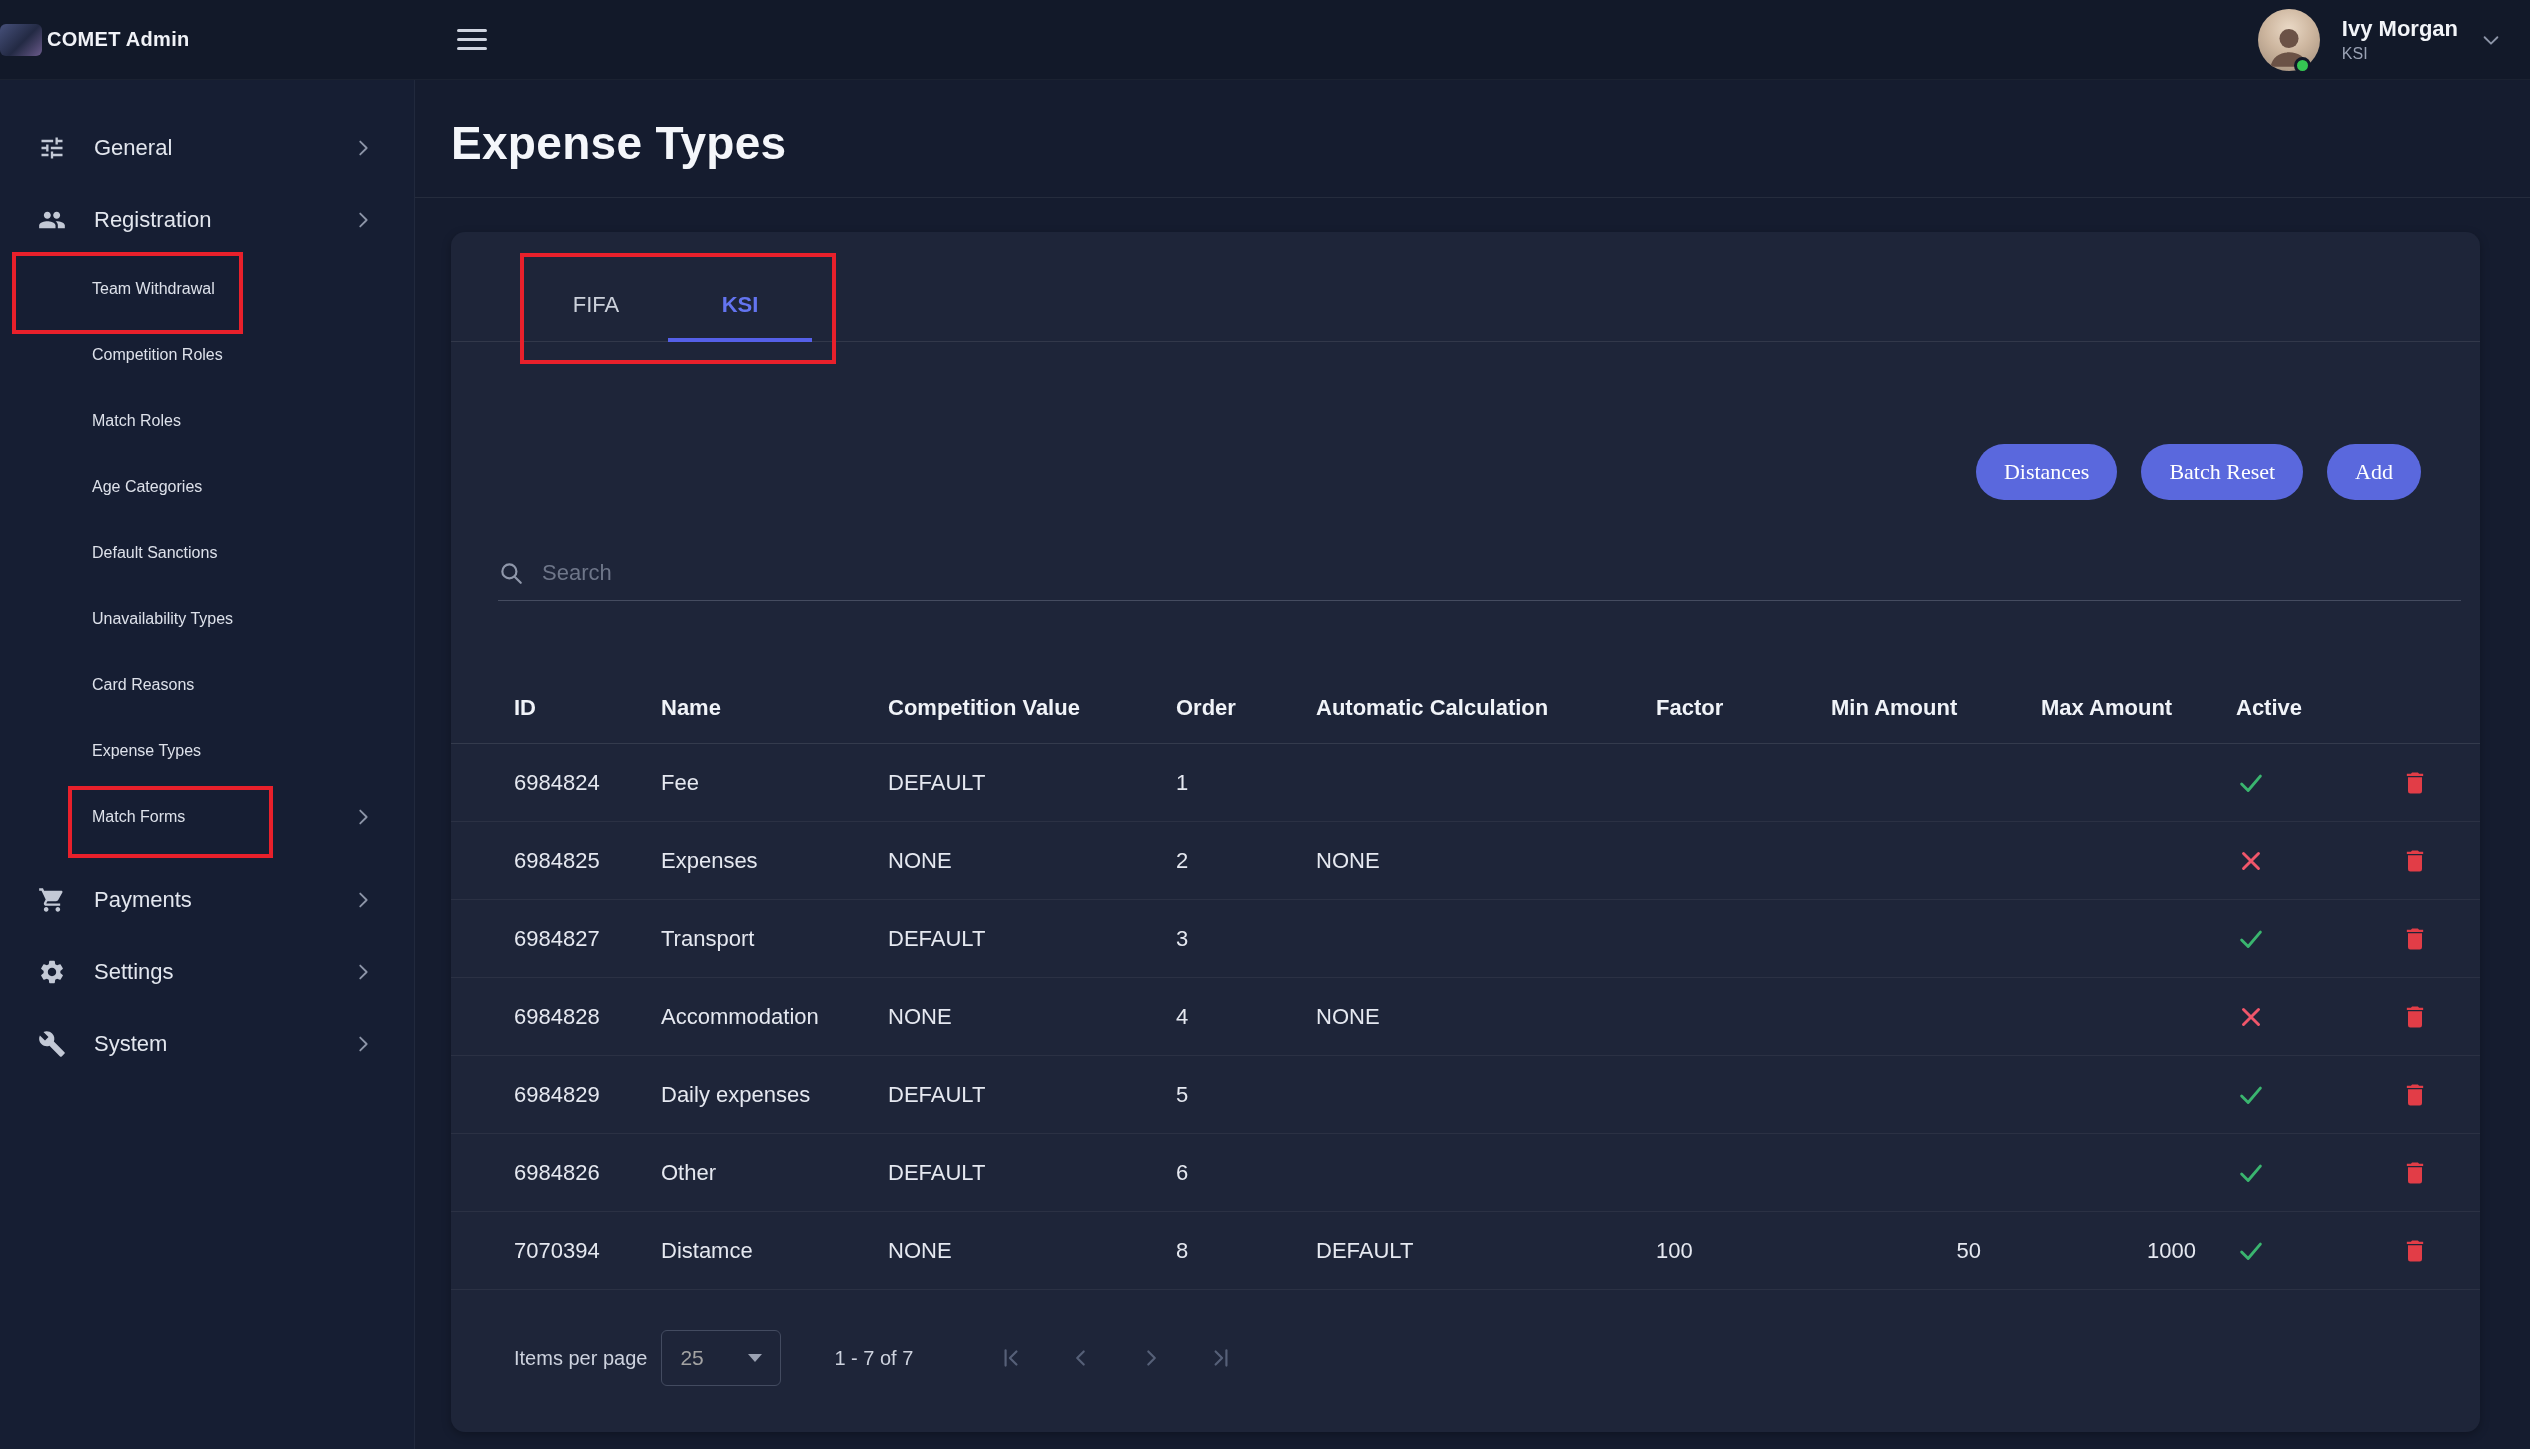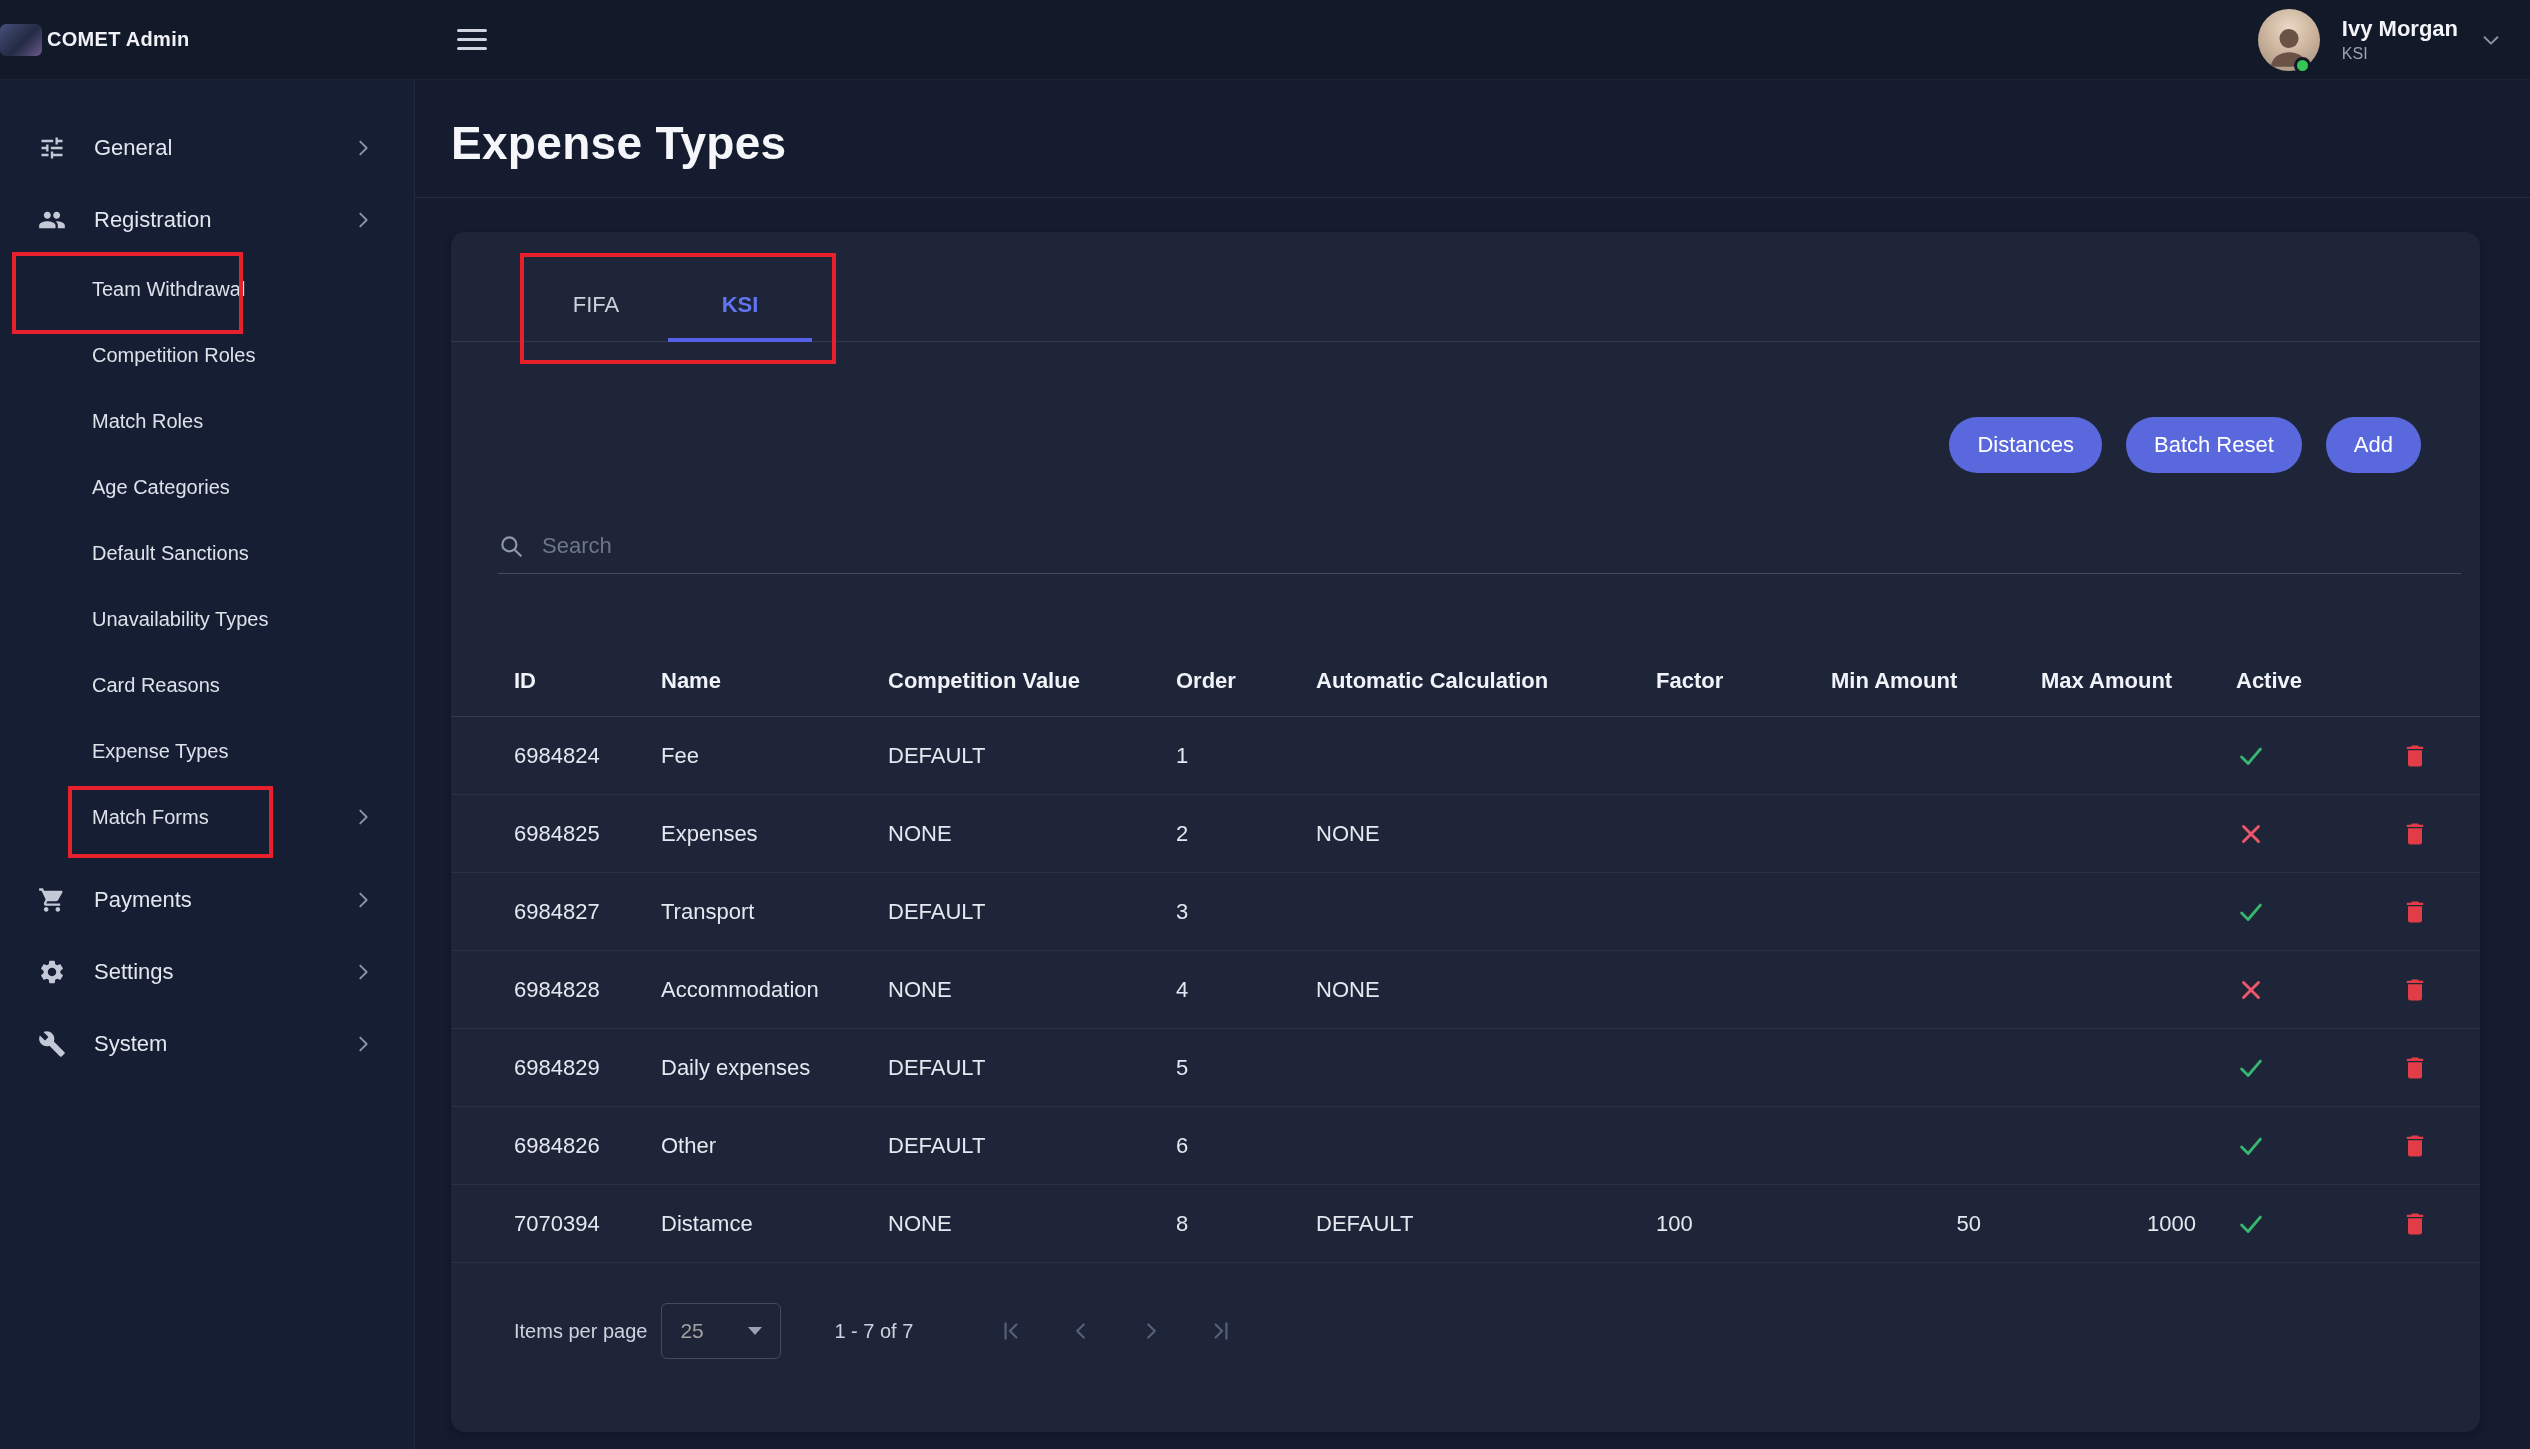--- a/index.html
+++ b/index.html
@@ -37,21 +37,21 @@
   .sidebar { position:absolute; top:80px; left:0; width:415px; bottom:0;
     background:#161e33; border-right:1px solid rgba(255,255,255,.05); padding-top:32px; }
   .nav-item { height:72px; display:flex; align-items:center; padding:0 40px 0 38px; gap:28px;
     cursor:pointer; color:#e2e6ee; }
   .nav-item .nicon { width:28px; height:28px; color:#c3c9d6; flex:none; }
   .nav-item .nicon svg { width:28px; height:28px; }
   .nav-label { font-size:22px; }
   .chev { margin-left:auto; width:22px; height:22px; color:#8d95a8; flex:none; }
   .chev svg { width:22px; height:22px; }
   .nav-child { height:66px; display:flex; align-items:center; padding:0 40px 0 92px;
-    font-size:20px; color:#dde1ea; cursor:pointer; }
+    font-size:16px; color:#dde1ea; cursor:pointer; }
   .nav-gap { height:14px; }
 
   
   .annot { position:absolute; border:4px solid #e8202b; z-index:60; pointer-events:none; }
   .annot-competition { left:12px; top:252px; width:231px; height:82px; }
   .annot-expense { left:68px; top:786px; width:205px; height:72px; }
   .annot-tabs { left:520px; top:253px; width:316px; height:111px; }
 
   
   .main { position:absolute; top:80px; left:415px; right:0; bottom:0; background:#151c2f; }
@@ -68,21 +68,21 @@
   .tab { width:144px; height:72px; display:flex; align-items:center; justify-content:center;
     font-size:22px; font-weight:500; color:#ccd1db; position:relative; cursor:pointer; }
   .tab.active { color:#6374f0; font-weight:bold; }
   .tab.active::after { content:""; position:absolute; left:0; right:0; bottom:-1px; height:4px;
     background:#5560e8; }
 
   
   .actions { display:flex; justify-content:flex-end; gap:24px; margin:75px 59px 0 0; }
   .btn { height:56px; padding:0 28px; border-radius:28px; background:#5a68dd; color:#fff;
     font-size:22px; font-weight:500; display:flex; align-items:center; border:none;
-    cursor:pointer; font-family:Liberation Sans, sans-serif; }
+    cursor:pointer; font-family:Liberation Serif, serif;margin-top:27px; }
 
   
   .search { margin:45px 19px 0 47px; height:56px; display:flex; align-items:center; gap:18px;
     border-bottom:1px solid #454c60; }
   .search .sicon { color:#8f97aa; }
   .search .sicon svg { width:26px; height:26px; }
   .search input { flex:1; background:transparent; border:none; outline:none;
     color:#e7eaf1; font-size:22px; font-family:inherit; }
   .search input::placeholder { color:#6e7689; }
 

